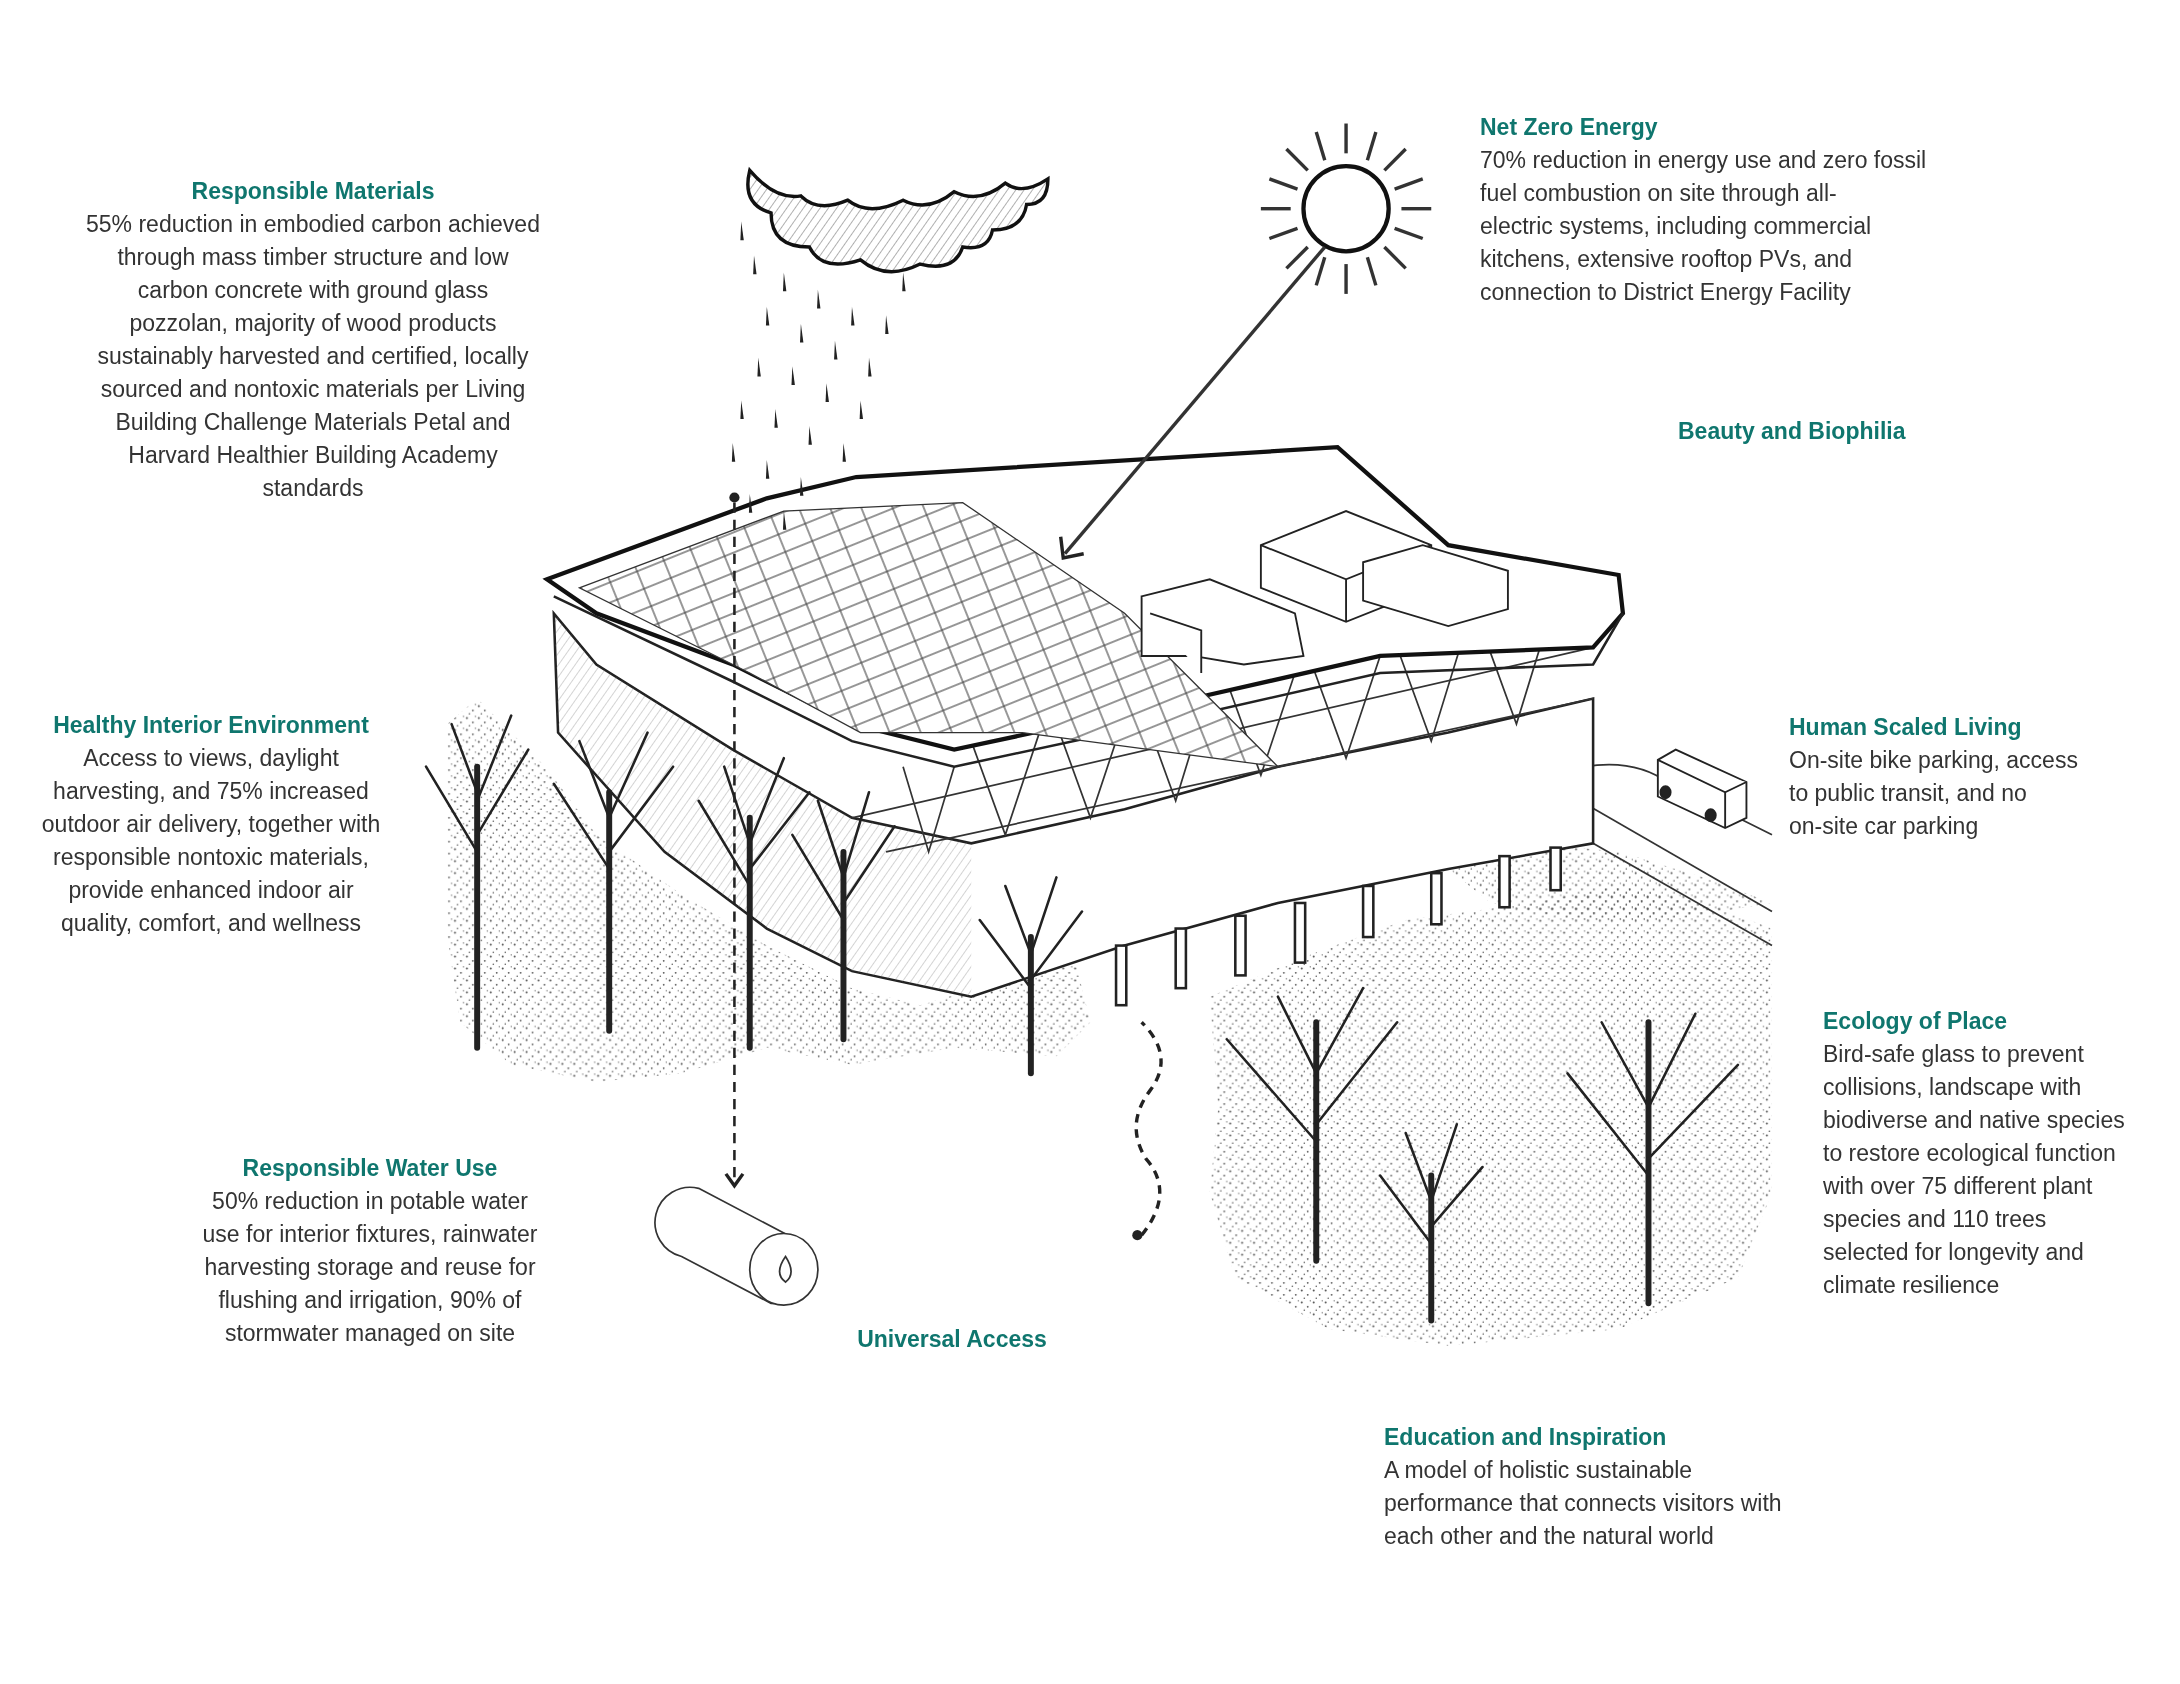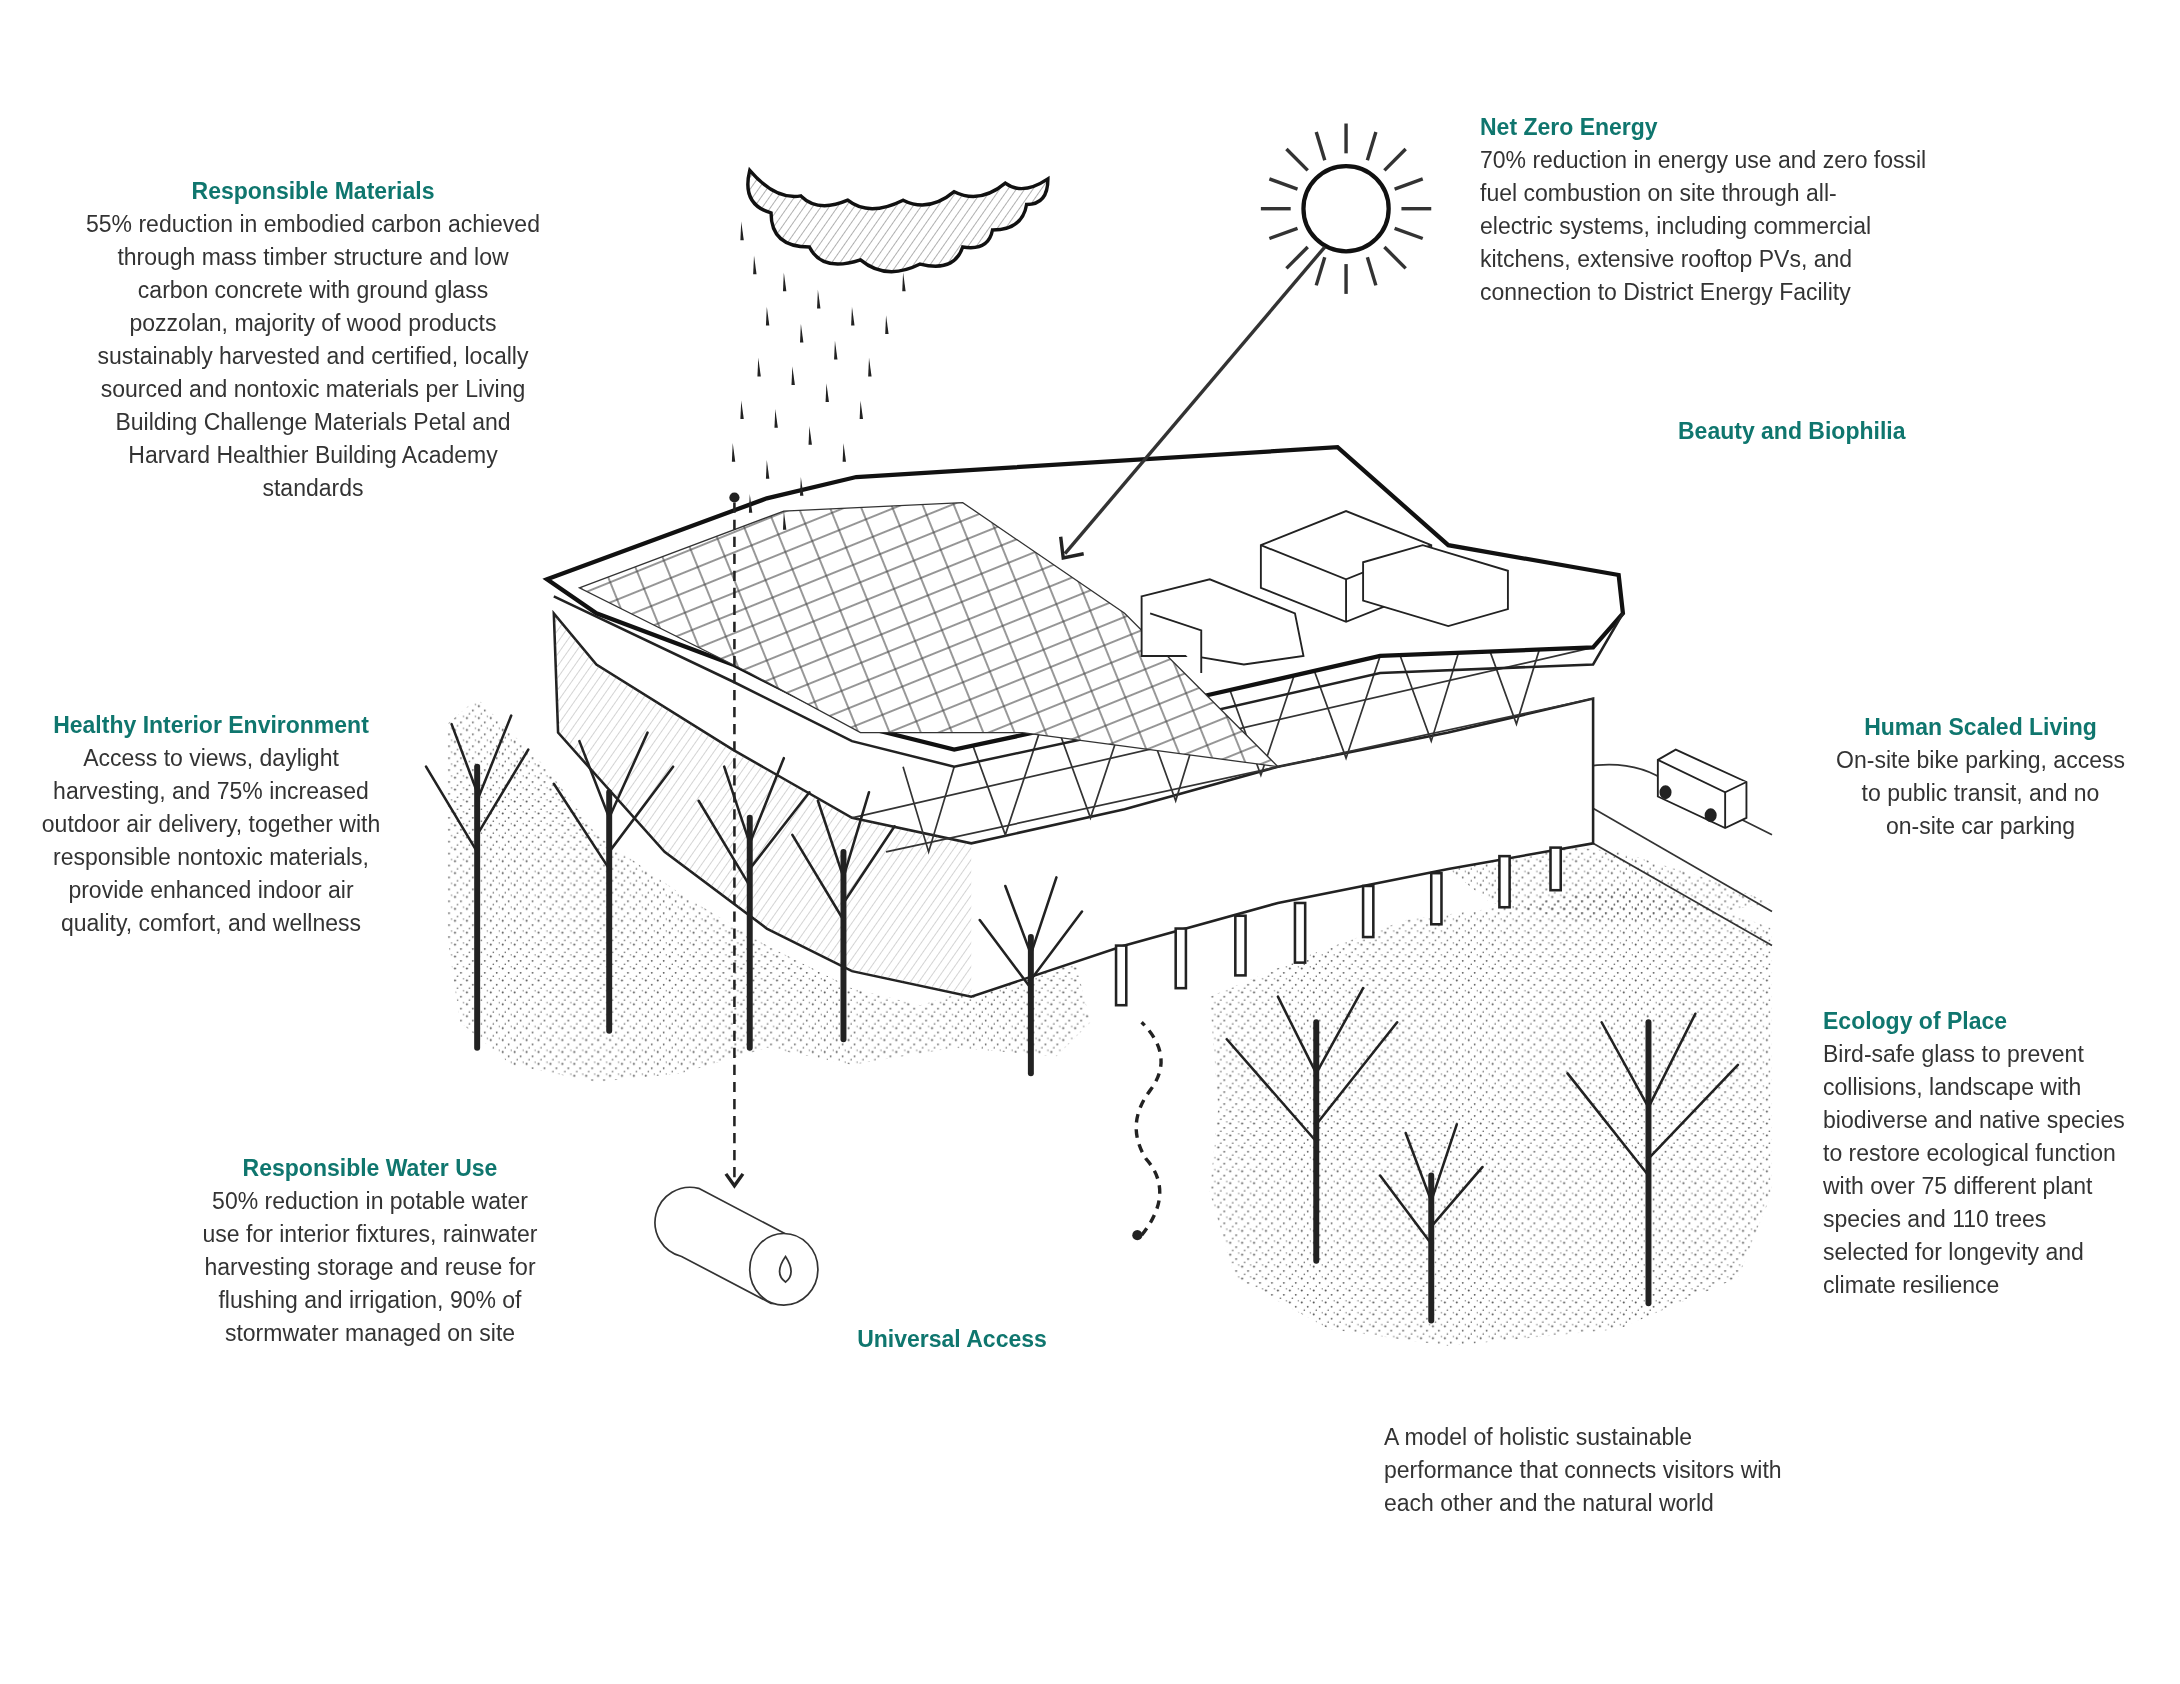--- a/index.html
+++ b/index.html
@@ -216,21 +216,21 @@
 <div class="label r" style="left:8.5px;top:709px;width:405px;">
   <span class="t">Healthy Interior Environment</span>
   <span class="d">Access to views, daylight
 harvesting, and 75% increased
 outdoor air delivery, together with
 responsible nontoxic materials,
 provide enhanced indoor air
 quality, comfort, and wellness</span>
 </div>
 
-<div class="label l" style="left:1789px;top:711px;width:383px;text-align:center;">
+<div class="label l" style="left:1789px;top:711px;width:383px;">
   <span class="t">Human Scaled Living</span>
   <span class="d">On-site bike parking, access
 to public transit, and no
 on-site car parking</span>
 </div>
 
 <div class="label l" style="left:1823px;top:1005px;width:353px;">
   <span class="t">Ecology of Place</span>
   <span class="d">Bird-safe glass to prevent
 collisions, landscape with
@@ -249,17 +249,18 @@
 harvesting storage and reuse for
 flushing and irrigation, 90% of
 stormwater managed on site</span>
 </div>
 
 <div class="label r" style="left:801px;top:1323px;width:302px;">
   <span class="t">Universal Access</span>
 </div>
 
 <div class="label l" style="left:1384px;top:1421px;width:494px;">
+  <span class="t">Education and Inspiration</span>
   <span class="d">A model of holistic sustainable
 performance that connects visitors with
 each other and the natural world</span>
 </div>
 
 
 </body></html>

